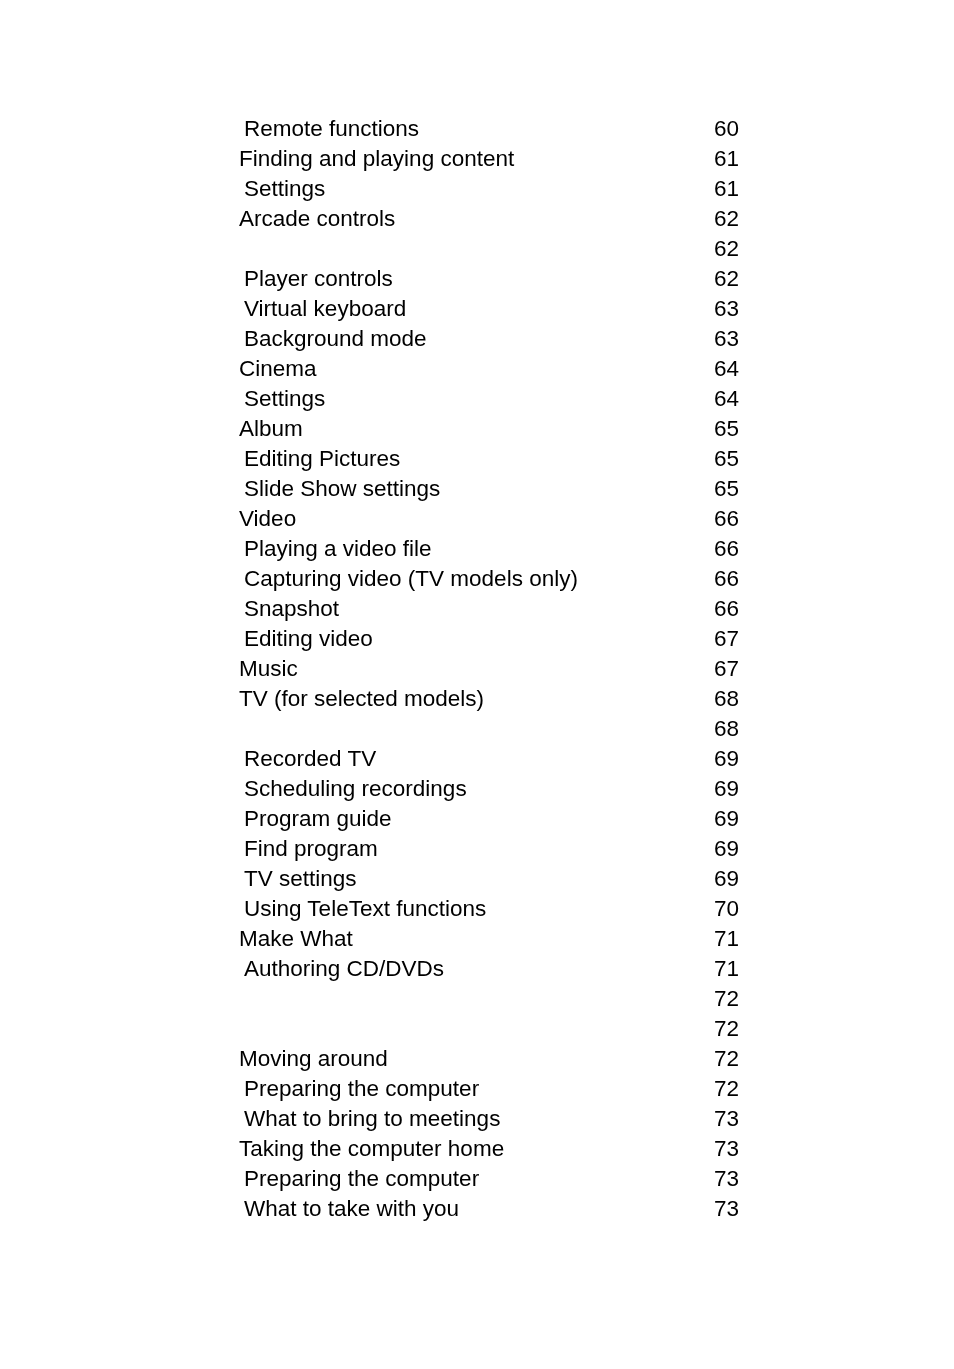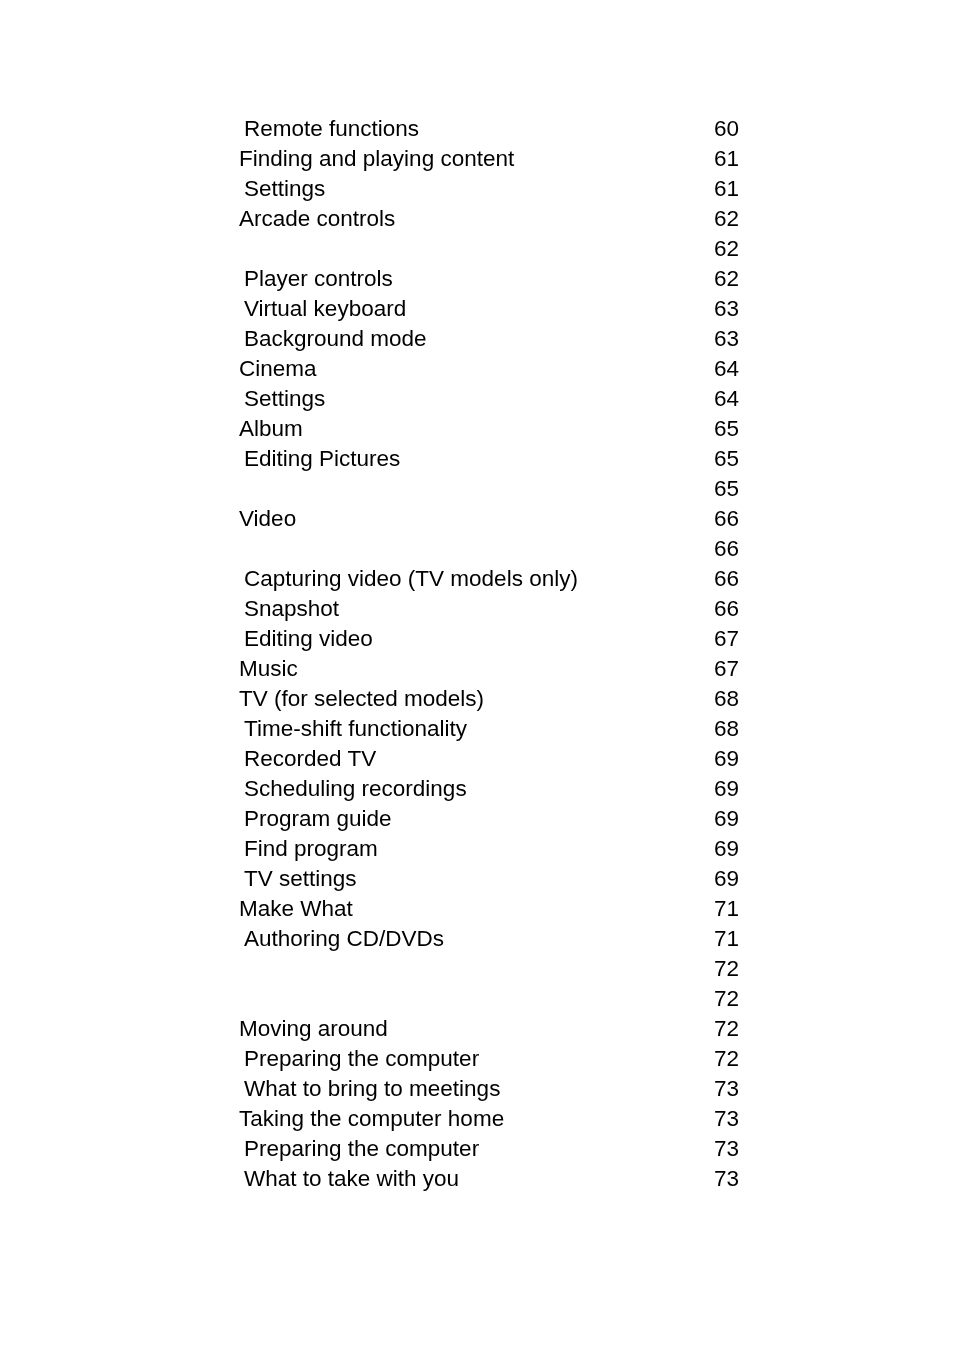--- a/index.html
+++ b/index.html
@@ -104,27 +104,29 @@
       </div>
       <div class="toc-entry lvl-1">
         <span class="toc-title">Album</span>
         <span class="toc-page">65</span>
       </div>
       <div class="toc-entry lvl-2">
         <span class="toc-title">Editing Pictures</span>
         <span class="toc-page">65</span>
       </div>
       <div class="toc-entry lvl-2">
+        <span class="toc-title">Slide Show settings</span>
         <span class="toc-page">65</span>
       </div>
       <div class="toc-entry lvl-1">
         <span class="toc-title">Video</span>
         <span class="toc-page">66</span>
       </div>
       <div class="toc-entry lvl-2">
+        <span class="toc-title">Playing a video file</span>
         <span class="toc-page">66</span>
       </div>
       <div class="toc-entry lvl-2">
         <span class="toc-title">Capturing video (TV models only)</span>
         <span class="toc-page">66</span>
       </div>
       <div class="toc-entry lvl-2">
         <span class="toc-title">Snapshot</span>
         <span class="toc-page">66</span>
       </div>
@@ -134,21 +136,20 @@
       </div>
       <div class="toc-entry lvl-1">
         <span class="toc-title">Music</span>
         <span class="toc-page">67</span>
       </div>
       <div class="toc-entry lvl-1">
         <span class="toc-title">TV (for selected models)</span>
         <span class="toc-page">68</span>
       </div>
       <div class="toc-entry lvl-2">
-        <span class="toc-title">Time-shift functionality</span>
         <span class="toc-page">68</span>
       </div>
       <div class="toc-entry lvl-2">
         <span class="toc-title">Recorded TV</span>
         <span class="toc-page">69</span>
       </div>
       <div class="toc-entry lvl-2">
         <span class="toc-title">Scheduling recordings</span>
         <span class="toc-page">69</span>
       </div>
@@ -156,20 +157,24 @@
         <span class="toc-title">Program guide</span>
         <span class="toc-page">69</span>
       </div>
       <div class="toc-entry lvl-2">
         <span class="toc-title">Find program</span>
         <span class="toc-page">69</span>
       </div>
       <div class="toc-entry lvl-2">
         <span class="toc-title">TV settings</span>
         <span class="toc-page">69</span>
+      </div>
+      <div class="toc-entry lvl-2">
+        <span class="toc-title">Using TeleText functions</span>
+        <span class="toc-page">70</span>
       </div>
       <div class="toc-entry lvl-1">
         <span class="toc-title">Make What</span>
         <span class="toc-page">71</span>
       </div>
       <div class="toc-entry lvl-2">
         <span class="toc-title">Authoring CD/DVDs</span>
         <span class="toc-page">71</span>
       </div>
       <div class="toc-entry lvl-0">

